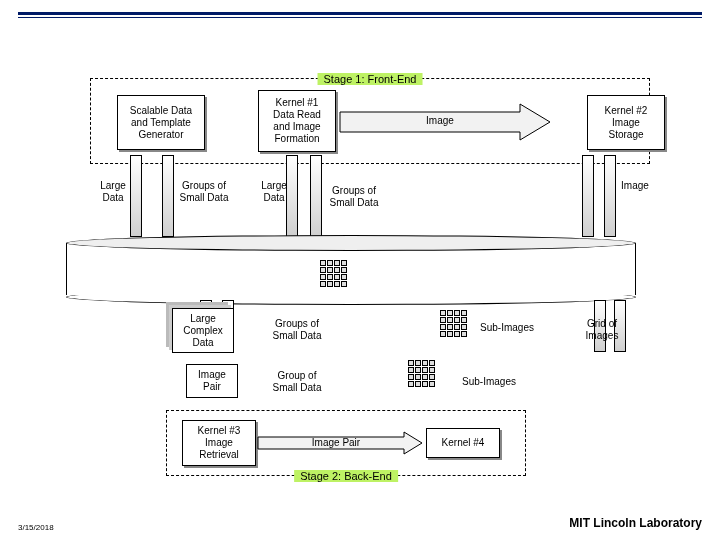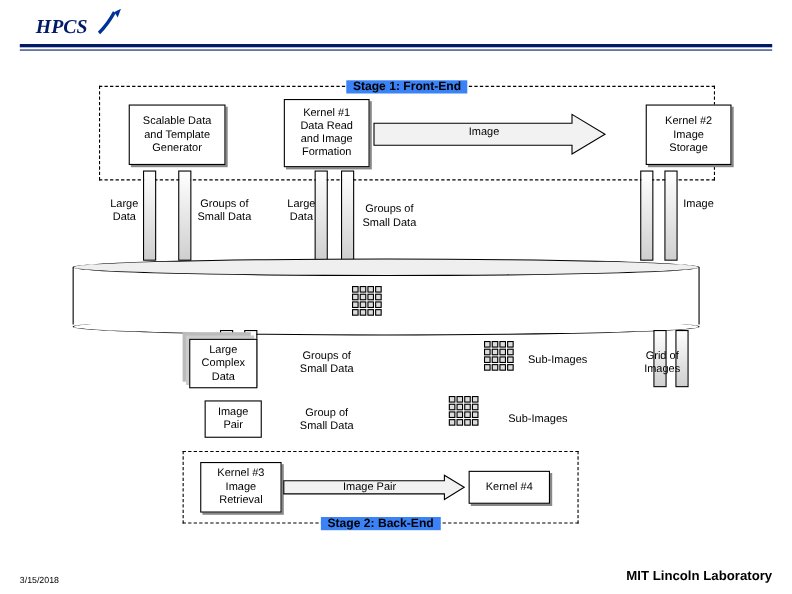--- a/index.html
+++ b/index.html
@@ -4,46 +4,39 @@
 <style>
   * { box-sizing: border-box; margin: 0; padding: 0; }
   body { width: 720px; height: 540px; font-family: Arial, sans-serif; background: #fff; position: relative; overflow: hidden; }
   .header { display: flex; align-items: center; padding: 8px 18px 4px; }
   .logo-left { width: 80px; height: 28px; }
   .logo-right { width: 95px; height: 28px; text-align:right;}
   .title { flex: 1; text-align: center; font-size: 20px; font-weight: bold; }
   .hr { height: 3px; background: #001a66; margin: 0 18px 2px; }
   .hr2 { height: 1px; background: #001a66; margin: 0 18px 4px; }
   .stage-box { position: absolute; border: 1px dashed #000; font-size: 10px; }
-  .stage-label { position: absolute; top: -6px; left: 50%; transform: translateX(-50%); background: #3b82f6; padding: 0 6px; font-weight: bold; font-size: 11px; white-space: nowrap; }
+  .stage-label { position: absolute; top: -6px; left: 50%; transform: translateX(-50%); background: #bef264; padding: 0 6px; font-weight: normal; font-size: 11px; white-space: nowrap; }
   .box { position: absolute; border: 1px solid #000; background: #fff; text-align: center; font-size: 10px; display: flex; align-items: center; justify-content: center; padding: 3px; line-height: 1.2; }
   .shadow { box-shadow: 2px 2px 0 #888; }
   .small-label { position: absolute; font-size: 10px; text-align: center; line-height: 1.15; }
   .footer-date { position: absolute; bottom: 8px; left: 18px; font-size: 8px; text-align: right; }
   .footer-lab { position: absolute; bottom: 10px; right: 18px; font-size: 12px; font-weight: bold; }
   .cylinder { position: absolute; left: 66px; top: 235px; width: 570px; height: 70px; }
   .cylinder .body { position: absolute; top: 8px; left: 0; width: 100%; height: 52px; border-left: 1px solid #000; border-right: 1px solid #000; background: #fff; }
   .cylinder .top { position: absolute; top: 0; left: 0; width: 100%; height: 16px; border: 1px solid #000; border-radius: 50%; background: #efefef; }
   .cylinder .bot { position: absolute; bottom: 0; left: 0; width: 100%; height: 16px; border: 1px solid #000; border-radius: 50%; background: #fff; z-index:-1;}
   .vbar { position: absolute; width: 12px; border: 1px solid #000; background: linear-gradient(#fff,#cfcfcf); }
   .mini-grid { position:absolute; display:grid; gap:1px; }
   .mini-grid div { width:6px; height:6px; border:1px solid #000; background:#ddd; }
   svg.arrow { position:absolute; overflow:visible; }
 </style>
 </head>
 <body>
 
 <div class="header">
-  <div class="logo-right">
-    <svg width="95" height="28">
-        <text x="38" y="22" fill="#001a66" font-size="18" font-weight="bold" font-style="italic" text-anchor="middle" font-family="serif">HPCS</text>
-        <path d="M 72 22 Q 80 14 86 3" stroke="#003399" stroke-width="3" fill="none"></path>
-        <polygon points="86,3 92,0 89,8" fill="#003399"></polygon>
-      </svg>
-  </div>
 </div>
 <div class="hr"></div>
 <div class="hr2"></div>
 
 <div class="stage-box" style="left:90px; top:78px; width:560px; height:86px;">
   <div class="stage-label">Stage 1:  Front-End</div>
 </div>
 
 <div class="box shadow" style="left:117px; top:95px; width:88px; height:55px; white-space:pre-line;">Scalable Data
 and Template

